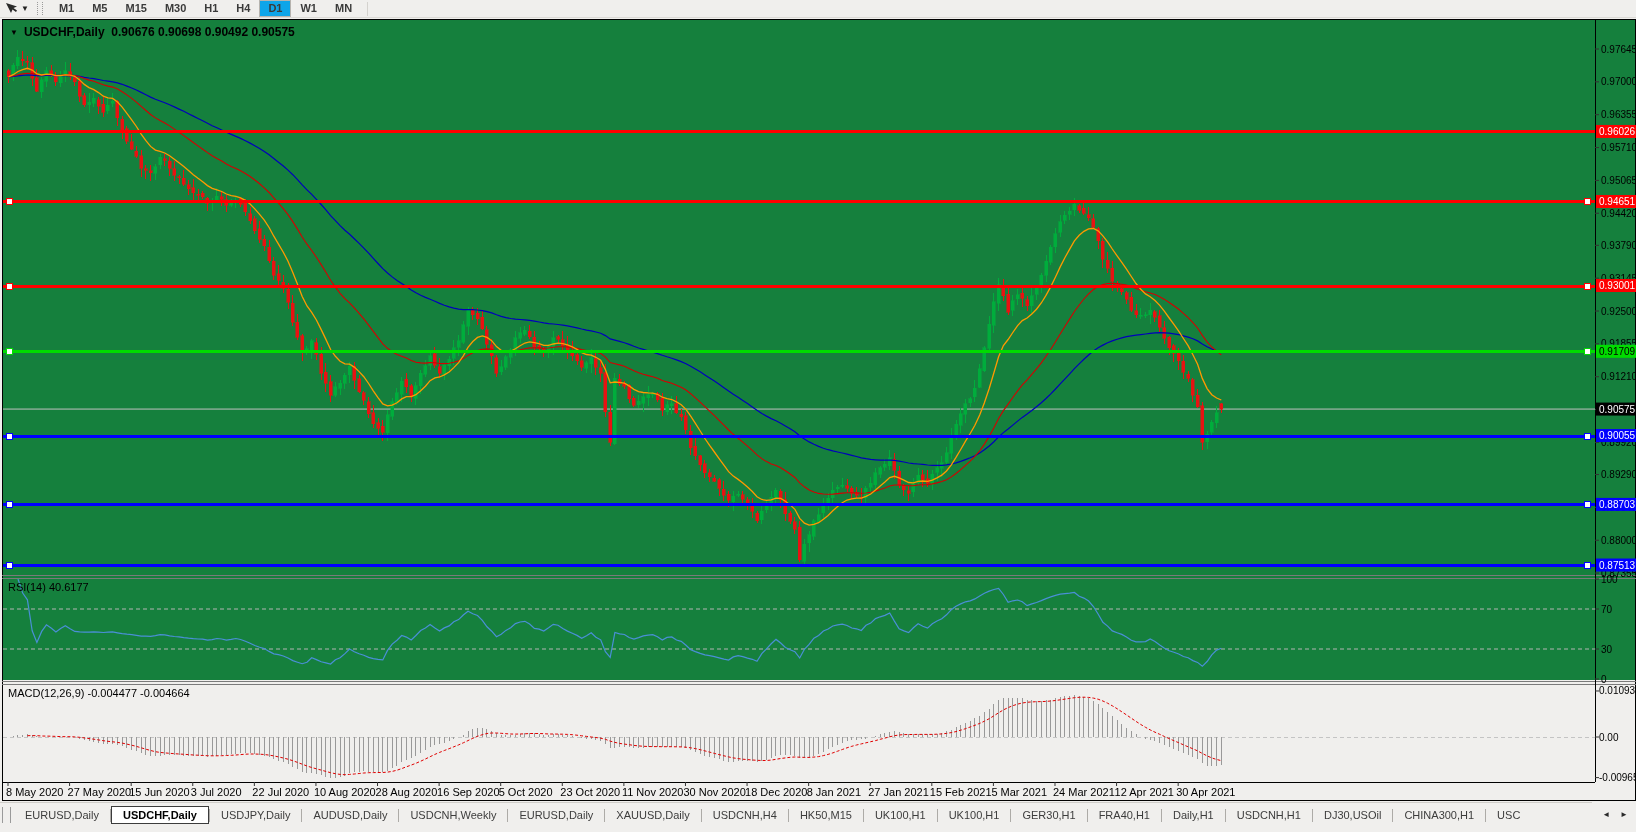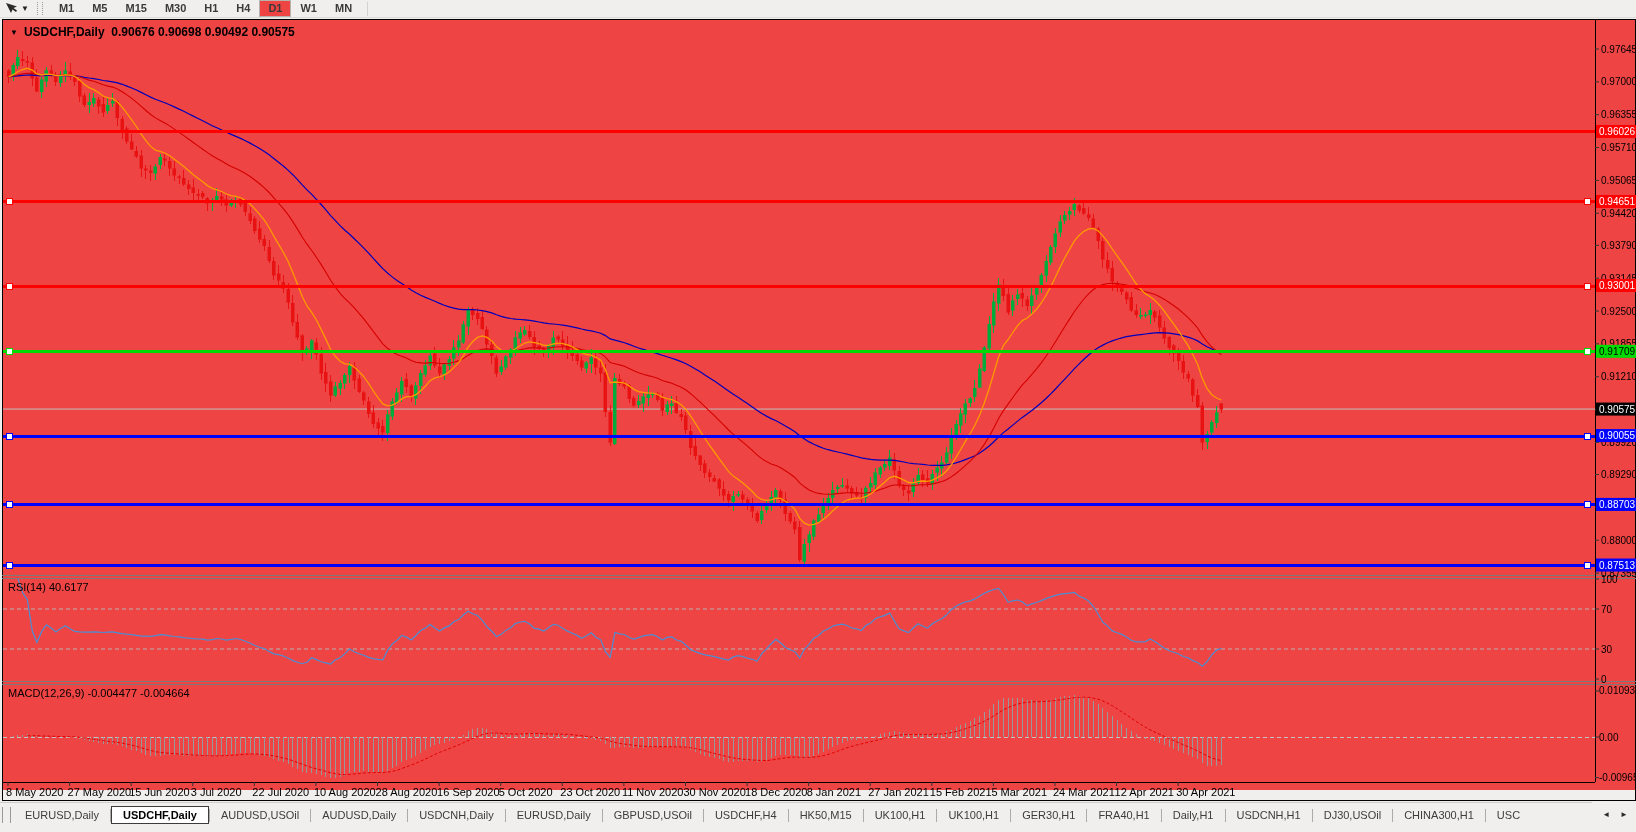--- a/index.html
+++ b/index.html
@@ -5,24 +5,24 @@
   html,body{margin:0;padding:0;background:#d4d0c8;}
   .stage{position:relative;width:1636px;height:832px;background:#f0efed;
          font-family:"Liberation Sans","DejaVu Sans",sans-serif;overflow:hidden;}
   
   .toolbar{position:absolute;left:0;top:0;width:1636px;height:17px;background:#f0efed;
            border-bottom:1px solid #dcdad6;display:flex;align-items:center;}
   .tool-ico{width:18px;height:15px;margin-left:3px;display:flex;align-items:center;justify-content:center;}
   .caret{font-size:8px;color:#222;margin:0 4px 0 0;}
   .grip{width:4px;height:13px;border-left:1px dotted #9a9a9a;border-right:1px dotted #9a9a9a;margin:0 7px 0 4px;}
   .tf-btn{font-size:11px;font-weight:700;color:#3a3a3a;padding:1px 8px;line-height:13px;border:1px solid transparent;}
-  .tf-btn.active{background:#ef4444;border:1px solid #b6b3ae;}
+  .tf-btn.active{background:#0ea5e9;border:1px solid #b6b3ae;}
   .vsep{width:1px;height:14px;background:#d4d2ce;margin:0 6px;}
   
-  .chartwrap{position:absolute;left:2px;top:19px;width:1634px;height:771px;background:#ef4444;}
+  .chartwrap{position:absolute;left:2px;top:19px;width:1634px;height:661px;background:#15803d;}
   .charttitle{position:absolute;left:8px;top:6px;font-size:12px;font-weight:700;color:#000;z-index:5;white-space:pre;}
   .charttitle .tri{font-size:8px;vertical-align:1px;margin-right:6px;}
   
   .tabbar{position:absolute;left:0;top:802px;width:1636px;height:24px;background:#f0efed;
           border-top:1px solid #cfcdc9;display:flex;align-items:center;overflow:hidden;}
   .tab-gutter{width:7px;height:16px;border-left:1px solid #9a9a9a;border-right:1px solid #9a9a9a;margin:0 3px 0 2px;}
   .tab{font-size:11px;color:#3c3c3c;padding:3px 11px;white-space:nowrap;}
   .tab.active{background:#ffffff;border:1px solid #3c3c3c;font-weight:700;color:#000;padding:2px 11px;}
   .tab-sep{width:1px;height:13px;background:#adaba7;flex:0 0 aupx;}
   .tab-arrows{position:absolute;right:0;top:802px;width:44px;height:24px;background:#f0efed;
@@ -1013,31 +1013,31 @@
         </g>
       </svg>
   </div>
 
   <div class="tabbar" id="tabBar">
     <div class="tab-gutter"></div>
   <div class="tab">EURUSD,Daily</div>
       <div class="tab-sep" style="width: 1px; height: 13px; background: rgb(173, 171, 167);"></div>
       <div class="tab active">USDCHF,Daily</div>
       <div class="tab-sep" style="width: 1px; height: 13px; background: rgb(173, 171, 167);"></div>
-      <div class="tab">AUDUSD,USOil</div>
+      <div class="tab">USDJPY,Daily</div>
       <div class="tab-sep" style="width: 1px; height: 13px; background: rgb(173, 171, 167);"></div>
       <div class="tab">AUDUSD,Daily</div>
       <div class="tab-sep" style="width: 1px; height: 13px; background: rgb(173, 171, 167);"></div>
-      <div class="tab">USDCNH,Daily</div>
+      <div class="tab">USDCNH,Weekly</div>
       <div class="tab-sep" style="width: 1px; height: 13px; background: rgb(173, 171, 167);"></div>
       <div class="tab">EURUSD,Daily</div>
       <div class="tab-sep" style="width: 1px; height: 13px; background: rgb(173, 171, 167);"></div>
-      <div class="tab">GBPUSD,USOil</div>
-      <div class="tab-sep" style="width: 1px; height: 13px; background: rgb(173, 171, 167);"></div>
-      <div class="tab">USDCHF,H4</div>
+      <div class="tab">XAUUSD,Daily</div>
+      <div class="tab-sep" style="width: 1px; height: 13px; background: rgb(173, 171, 167);"></div>
+      <div class="tab">USDCNH,H4</div>
       <div class="tab-sep" style="width: 1px; height: 13px; background: rgb(173, 171, 167);"></div>
       <div class="tab">HK50,M15</div>
       <div class="tab-sep" style="width: 1px; height: 13px; background: rgb(173, 171, 167);"></div>
       <div class="tab">UK100,H1</div>
       <div class="tab-sep" style="width: 1px; height: 13px; background: rgb(173, 171, 167);"></div>
       <div class="tab">UK100,H1</div>
       <div class="tab-sep" style="width: 1px; height: 13px; background: rgb(173, 171, 167);"></div>
       <div class="tab">GER30,H1</div>
       <div class="tab-sep" style="width: 1px; height: 13px; background: rgb(173, 171, 167);"></div>
       <div class="tab">FRA40,H1</div>

